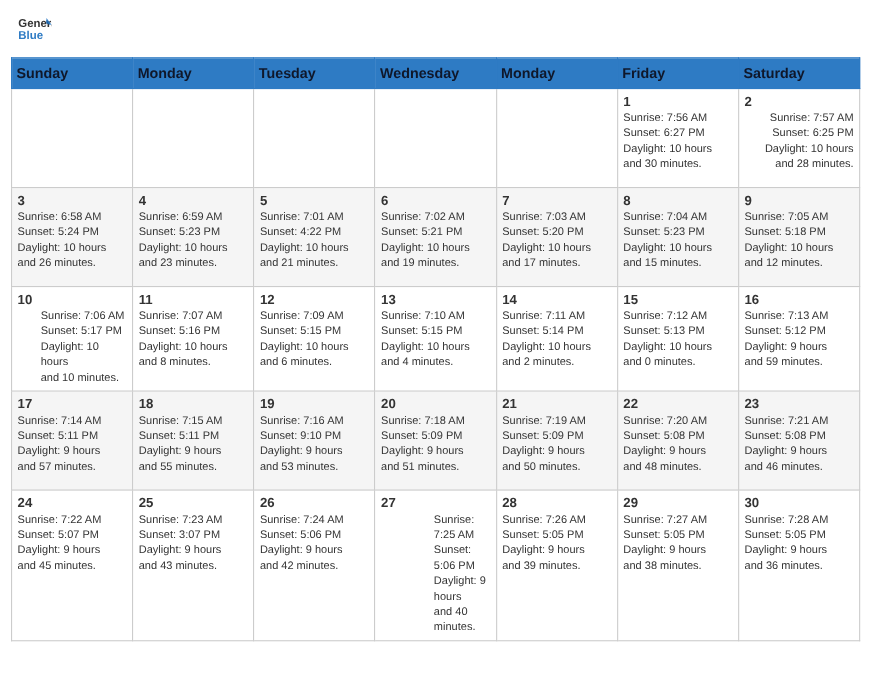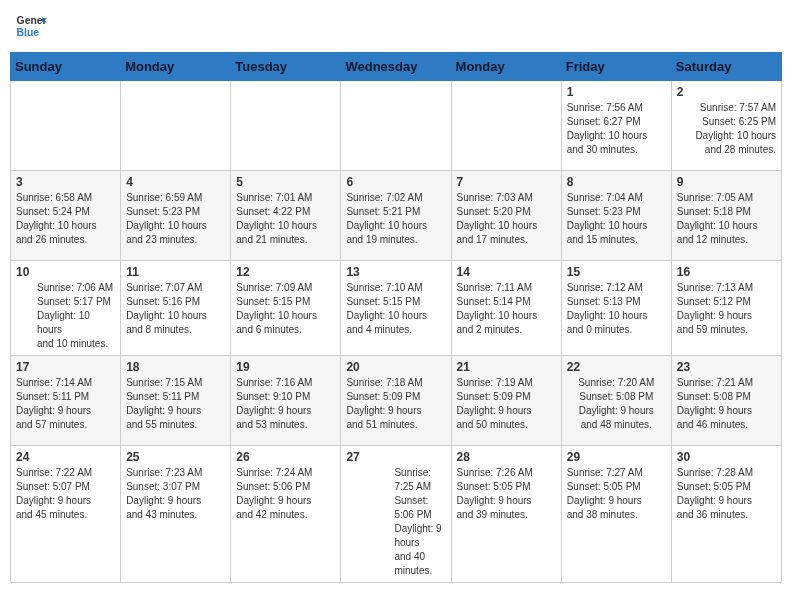--- a/index.html
+++ b/index.html
@@ -264,21 +264,21 @@
         </td>
         <td>
           <span class="day-num">21</span>
           <div class="day-info" style="white-space: pre-line;">Sunrise: 7:19 AM
 Sunset: 5:09 PM
 Daylight: 9 hours
 and 50 minutes.</div>
         </td>
         <td>
           <span class="day-num">22</span>
-          <div class="day-info" style="white-space: pre-line; text-align: center;">Sunrise: 7:20 AM
+          <div class="day-info" style="white-space: pre-line;">Sunrise: 7:20 AM
 Sunset: 5:08 PM
 Daylight: 9 hours
 and 48 minutes.</div>
         </td>
         <td>
           <span class="day-num">23</span>
           <div class="day-info" style="white-space: pre-line;">Sunrise: 7:21 AM
 Sunset: 5:08 PM
 Daylight: 9 hours
 and 46 minutes.</div>

